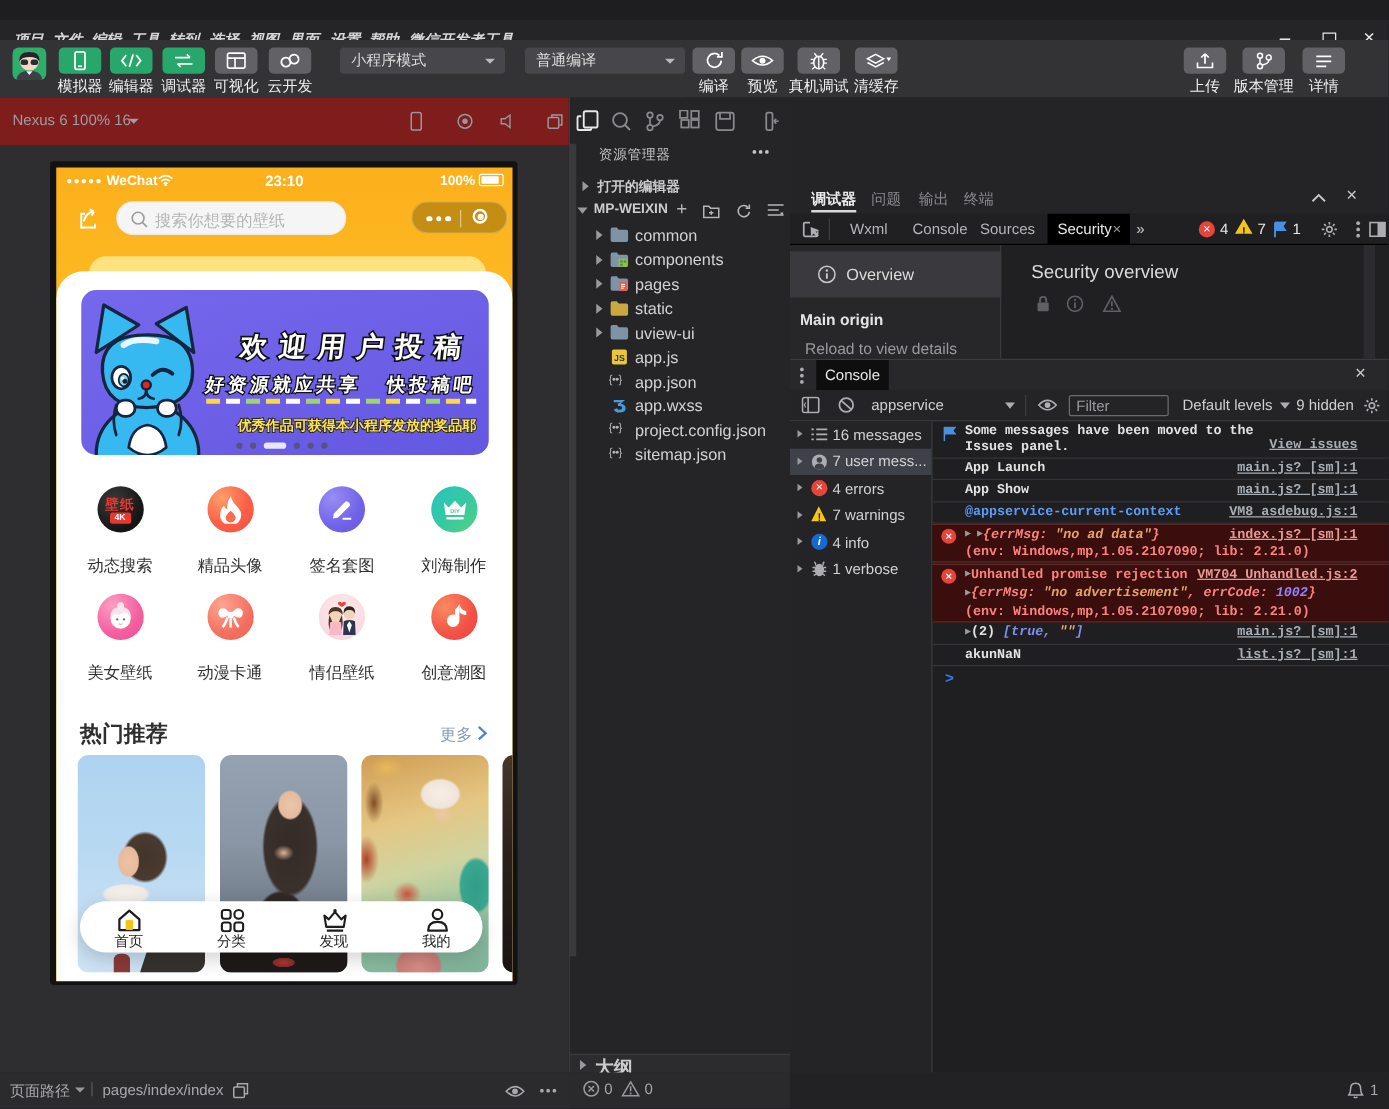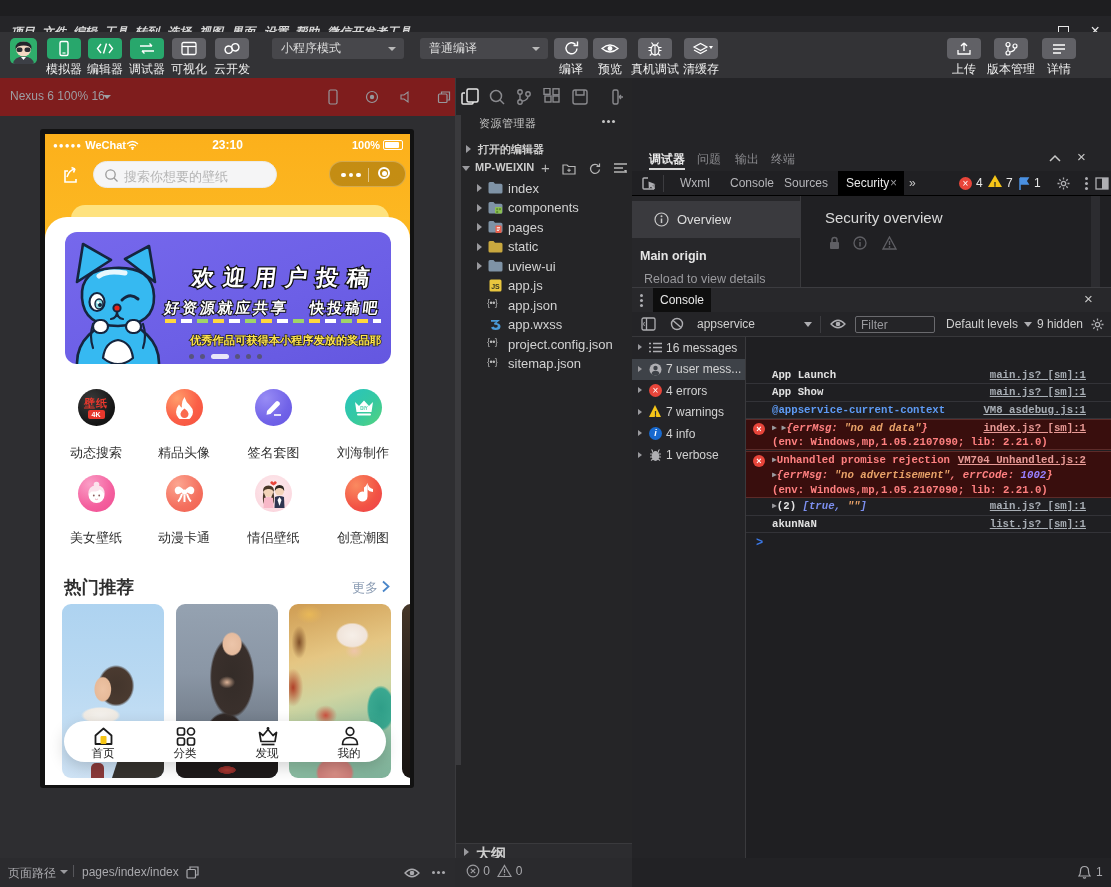--- a/index.html
+++ b/index.html
@@ -422,21 +422,21 @@
       <svg class="abs" style="left:158px;top:4px;" width="13" height="11" viewBox="0 0 13 11">
           <path d="M0 1 H13 M0 5 H9 M0 9 H13" stroke="#b5b5b5" stroke-width="1.3"></path>
           <path d="M10 7 l3 0 l-1.5 2.5 z" fill="#b5b5b5"></path>
         </svg>
     </div>
     <div class="trow" style="top:100px;">
         <span class="tri-r" style="left:21px;top:6px;"></span>
         <svg class="fic" viewBox="0 0 15 13">
           <path d="M0.5 2.5 Q0.5 1 2 1 H5.5 L7 2.8 H13 Q14.5 2.8 14.5 4.3 V11 Q14.5 12.5 13 12.5 H2 Q0.5 12.5 0.5 11 Z" fill="#7f93a6"></path>
         </svg>
-        <span class="tname">index</span>
+        <span class="tname">common</span>
       </div>
     <div class="trow" style="top:119.5px;">
         <span class="tri-r" style="left:21px;top:6px;"></span>
         <svg class="fic" viewBox="0 0 15 13">
           <path d="M0.5 2.5 Q0.5 1 2 1 H5.5 L7 2.8 H13 Q14.5 2.8 14.5 4.3 V11 Q14.5 12.5 13 12.5 H2 Q0.5 12.5 0.5 11 Z" fill="#7f93a6"></path>
           <rect x="7" y="6" width="7" height="6.5" rx="1" fill="#8cc152"></rect>
           <rect x="8.2" y="7.2" width="2" height="2" fill="#5f8f2f"></rect>
           <rect x="11" y="7.2" width="2" height="2" fill="#5f8f2f"></rect>
           <rect x="8.2" y="10" width="2" height="2" fill="#5f8f2f"></rect>
         </svg>
@@ -641,20 +641,28 @@
         <div class="srow" style="top:107.5px;">
             <span class="tri-r"></span>
             <svg class="abs" style="left:17px;top:3px;" width="13" height="14" viewBox="0 0 13 14">
               <ellipse cx="6.5" cy="8" rx="3.8" ry="5" fill="#aeaeb2"></ellipse>
               <path d="M3.5 4.5 Q4 2.5 2.5 1.5 M9.5 4.5 Q9 2.5 10.5 1.5 M1 6 H3 M10 6 H12 M1 9 H3 M10 9 H12 M2 12.5 L4 11 M11 12.5 L9 11" stroke="#aeaeb2" stroke-width="1.1" fill="none"></path>
             </svg>
             <span class="lbl">1 verbose</span>
           </div>
       </div>
       <div id="cmsgs" class="abs" style="left:114px;top:49px;width:365px;height:522px;">
+        <div class="crow" style="top:0;height:30px;">
+          <svg class="abs" style="left:8px;top:4px;" width="11" height="12" viewBox="0 0 11 12">
+              <path d="M1.5 0.5 V12 M1.5 1 H10 L8 3.5 L10 6 H1.5" fill="#4a90e2" stroke="#4a90e2" stroke-width="1.2"></path>
+            </svg>
+          <span class="ctxt" style="top:2px;">Some messages have been moved to the</span>
+          <span class="ctxt" style="top:15px;">Issues panel.</span>
+          <span class="lnk" style="top:13px;">View issues</span>
+        </div>
         <div class="crow" style="top:30px;height:17px;">
             <span class="ctxt" style="top:2px;text-align:right;">App Launch</span>
             <span class="lnk" style="top:2px;">main.js? [sm]:1</span>
           </div>
         <div class="crow" style="top:47px;height:18px;">
             <span class="ctxt" style="top:2px;">App Show</span>
             <span class="lnk" style="top:2px;">main.js? [sm]:1</span>
           </div>
         <div class="crow" style="top:65px;height:17px;">
             <span class="ctxt" style="top:2px;color:#5e9bf5;">@appservice-current-context</span>

